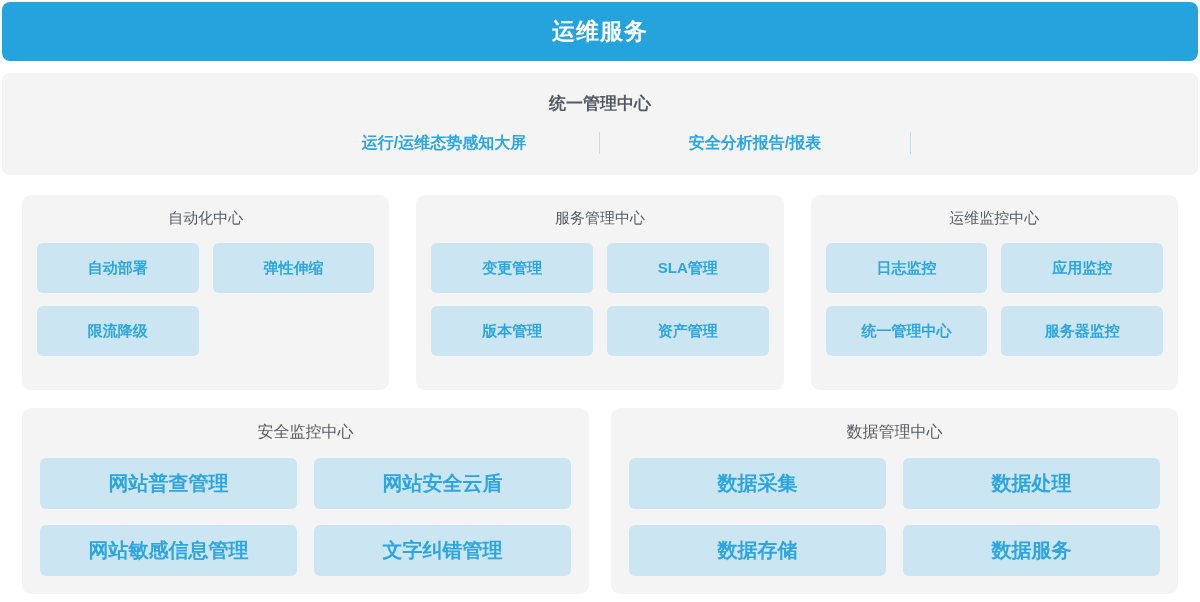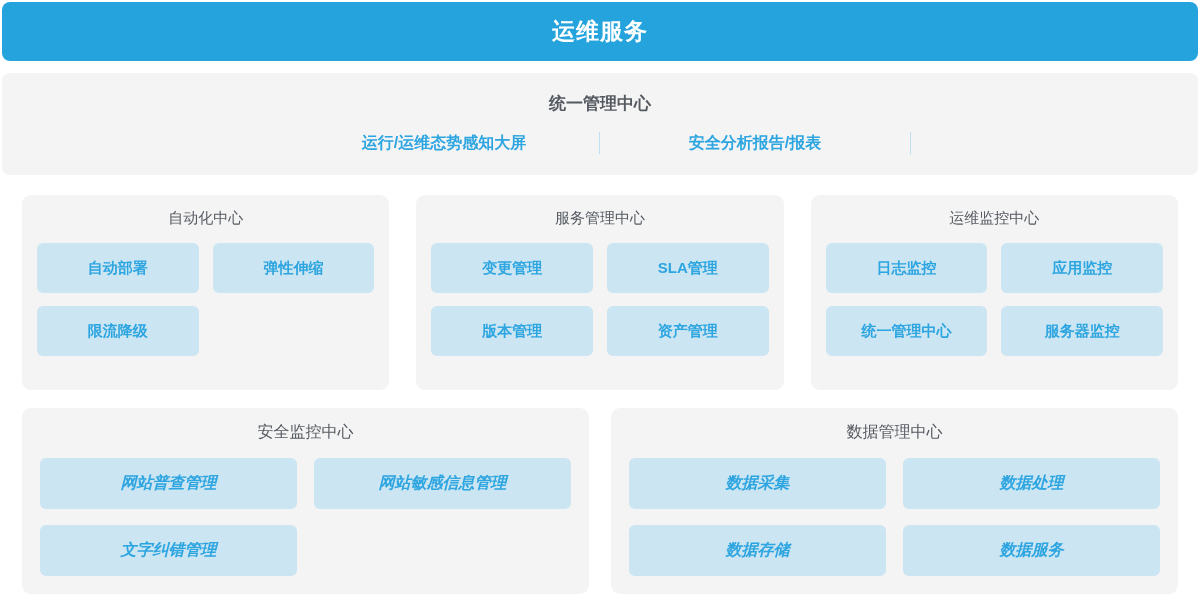--- a/index.html
+++ b/index.html
@@ -143,22 +143,21 @@
     cursor: pointer;
     box-sizing: border-box;
     text-align: center;
   }
   .row-mid .tile {
     height: 50px;
     font-size: 15px;
   }
   .row-bot .tile {
     height: 51px;
-    font-size: 16px;
-    font-style: italic;
+    font-size: 20px;
   }
 </style>
 </head>
 <body>
 
 <div class="page">
 
   <div class="banner">
     <div class="banner-title">运维服务</div>
   </div>
@@ -205,20 +204,21 @@
     </div>
 
   </div>
 
   <div class="row row-bot">
 
     <div class="panel">
       <div class="panel-title">安全监控中心</div>
       <div class="tiles">
         <div class="tile">网站普查管理</div>
+        <div class="tile">网站安全云盾</div>
         <div class="tile">网站敏感信息管理</div>
         <div class="tile">文字纠错管理</div>
       </div>
     </div>
 
     <div class="panel">
       <div class="panel-title">数据管理中心</div>
       <div class="tiles">
         <div class="tile">数据采集</div>
         <div class="tile">数据处理</div>

